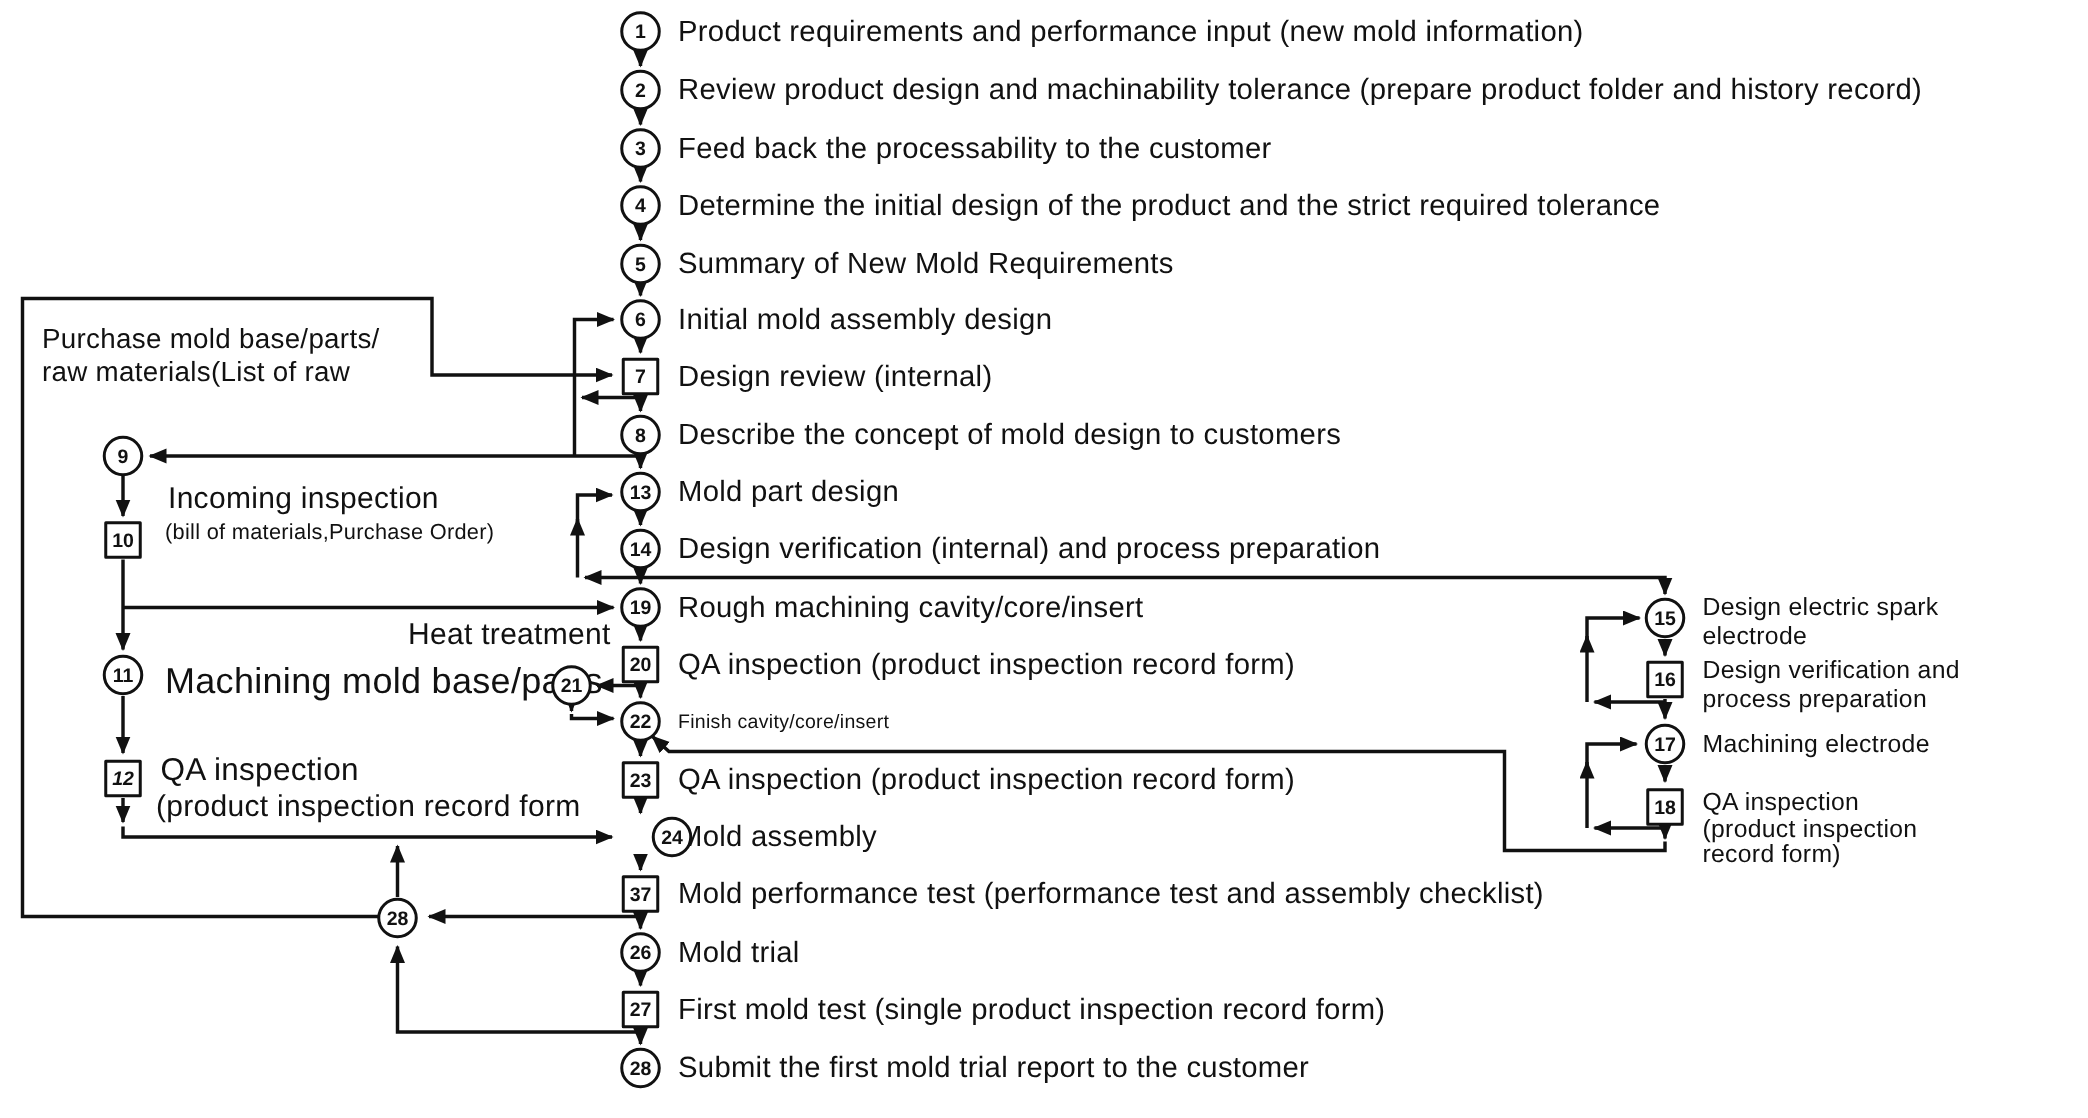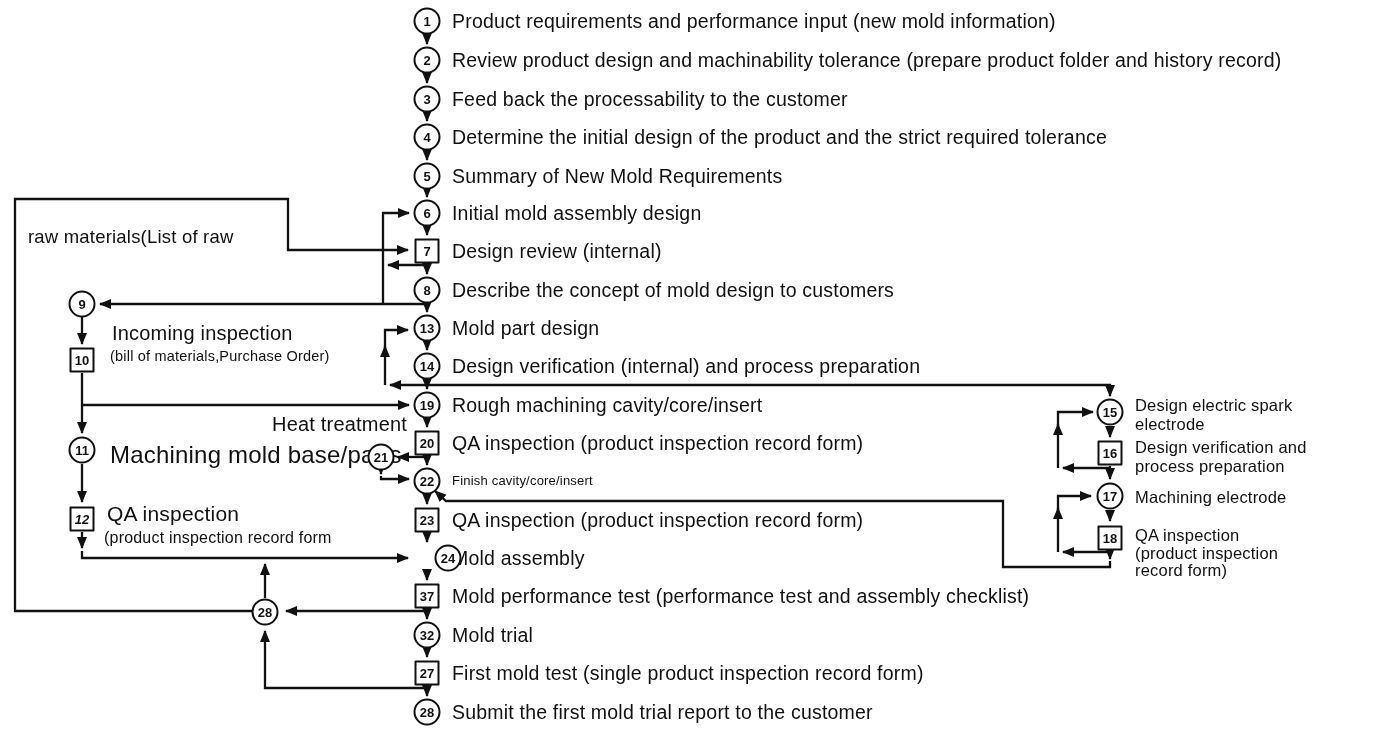--- a/index.html
+++ b/index.html
@@ -115,21 +115,21 @@
       <div class="node square" style="left: 427px; top: 251px;">7</div>
       <div class="node circle" style="left: 427px; top: 290px;">8</div>
       <div class="node circle" style="left: 427px; top: 328px;">13</div>
       <div class="node circle" style="left: 427px; top: 366px;">14</div>
       <div class="node circle" style="left: 427px; top: 405px;">19</div>
       <div class="node square" style="left: 427px; top: 443px;">20</div>
       <div class="node circle" style="left: 427px; top: 481px;">22</div>
       <div class="node square" style="left: 427px; top: 520px;">23</div>
       <div class="node circle" style="left: 448px; top: 558px;">24</div>
       <div class="node square" style="left: 427px; top: 596px;">37</div>
-      <div class="node circle" style="left: 427px; top: 635px;">32</div>
+      <div class="node circle" style="left: 427px; top: 635px;">26</div>
       <div class="node square" style="left: 427px; top: 673px;">27</div>
       <div class="node circle" style="left: 427px; top: 712px;">28</div>
       <div class="node circle" style="left: 82px; top: 304px;">9</div>
       <div class="node square" style="left: 82px; top: 360px;">10</div>
       <div class="node circle" style="left: 82px; top: 450px;">11</div>
       <div class="node square" style="left: 82px; top: 519px; font-style: italic;">12</div>
       <div class="node circle" style="left: 381px; top: 457px;">21</div>
       <div class="node circle" style="left: 265px; top: 612px;">28</div>
       <div class="node circle" style="left: 1110px; top: 412px;">15</div>
       <div class="node square" style="left: 1110px; top: 453px;">16</div>
@@ -188,35 +188,36 @@
       <div class="lbl" style="left: 452px; top: 635px; font-size: 19.5px; line-height: 22px;">
         <div>Mold trial</div>
       </div>
       <div class="lbl" style="left: 452px; top: 673px; font-size: 19.5px; line-height: 22px;">
         <div>First mold test (single product inspection record form)</div>
       </div>
       <div class="lbl" style="left: 452px; top: 712px; font-size: 19.5px; line-height: 22px;">
         <div>Submit the first mold trial report to the customer</div>
       </div>
       <div class="lbl" style="left: 28px; top: 237px; font-size: 18.5px; line-height: 22px;">
+        <div>Purchase mold base/parts/</div>
         <div>raw materials(List of raw</div>
       </div>
       <div class="lbl" style="left: 112px; top: 333px; font-size: 20px; line-height: 23px;">
         <div>Incoming inspection</div>
       </div>
       <div class="lbl" style="left: 110px; top: 356px; font-size: 14.5px; line-height: 17px;">
         <div>(bill of materials,Purchase Order)</div>
       </div>
       <div class="lbl" style="left: 110px; top: 455px; font-size: 24px; line-height: 24px;">
         <div>Machining mold base/parts</div>
       </div>
       <div class="lbl" style="left: 107px; top: 514px; font-size: 21px; line-height: 24px;">
         <div>QA inspection</div>
       </div>
-      <div class="lbl" style="left: 104px; top: 538px; font-size: 16px; line-height: 18px;">
+      <div class="lbl" style="left: 104px; top: 538px; font-size: 20px; line-height: 18px;">
         <div>(product inspection record form</div>
       </div>
       <div class="lbl" style="left: 272px; top: 424px; font-size: 20px; line-height: 23px;">
         <div>Heat treatment</div>
       </div>
       <div class="lbl" style="left: 1135px; top: 415px; font-size: 16.5px; line-height: 19px;">
         <div>Design electric spark</div>
         <div>electrode</div>
       </div>
       <div class="lbl" style="left: 1135px; top: 457px; font-size: 16.5px; line-height: 19px;">

